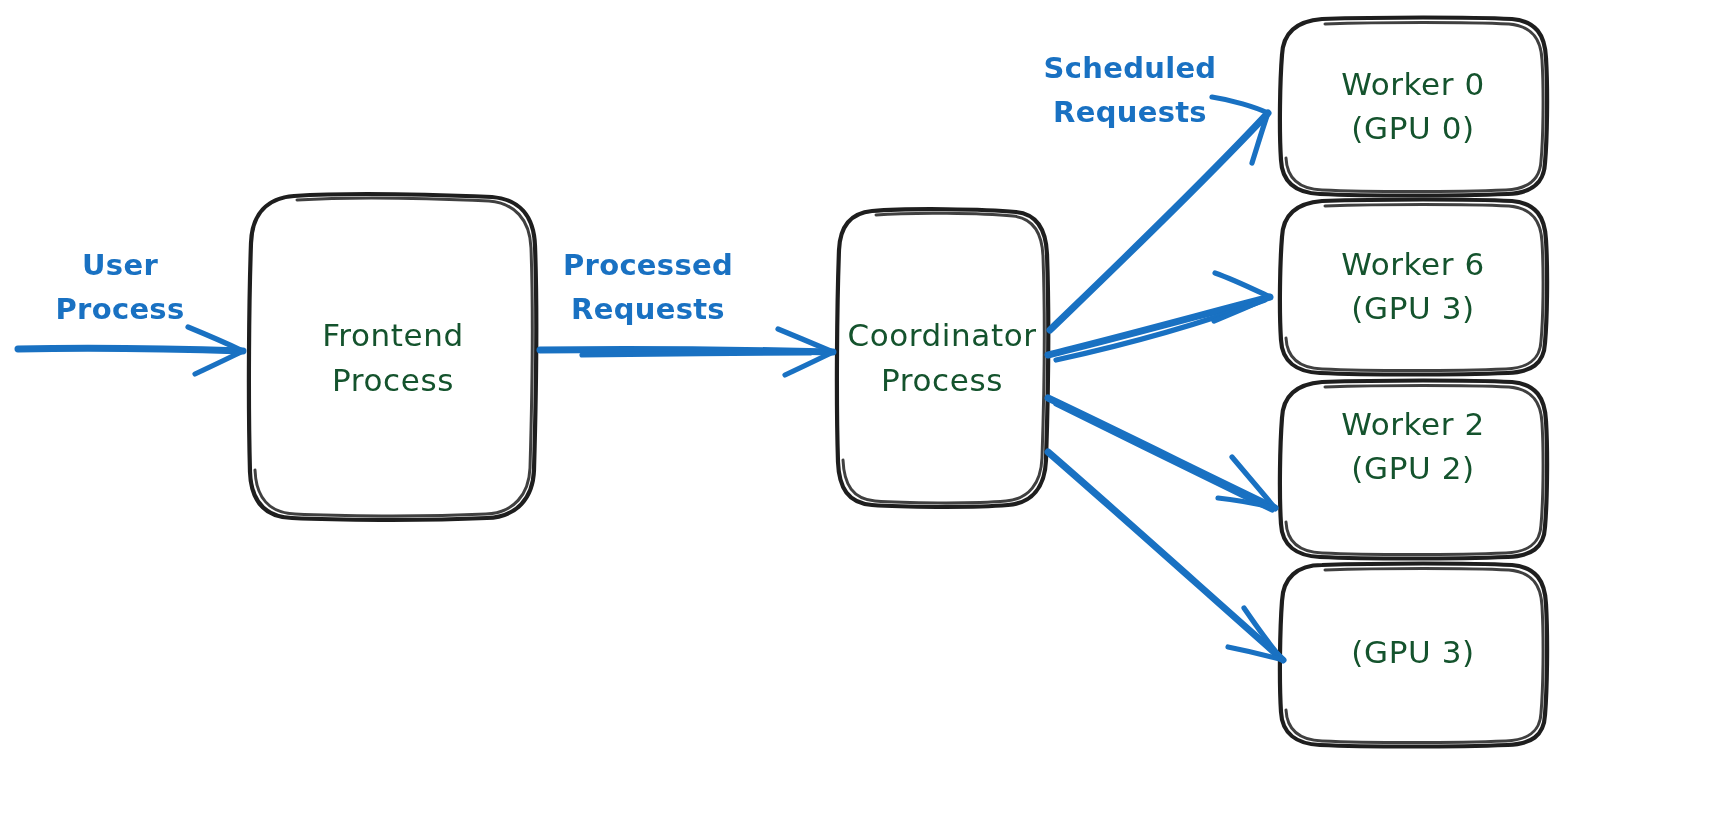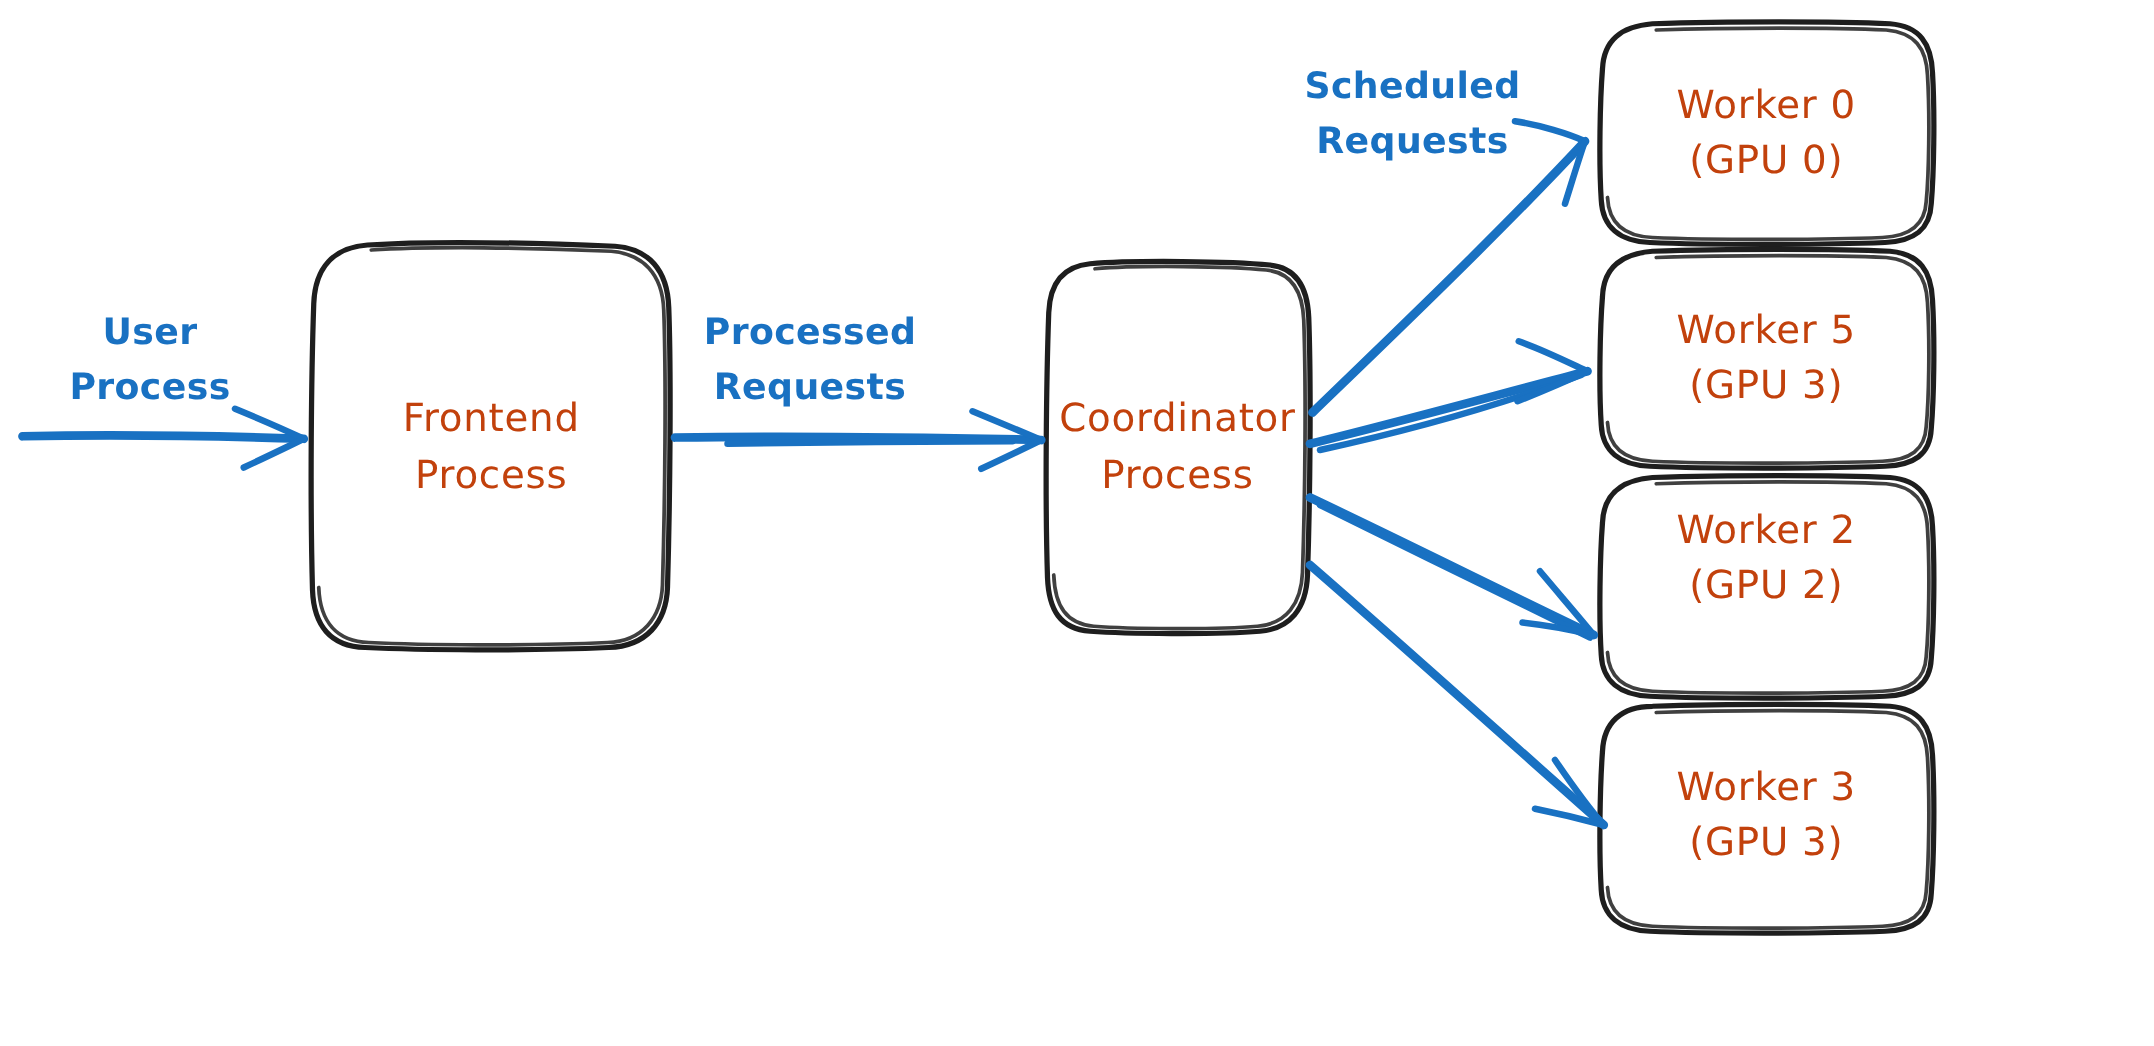--- a/index.html
+++ b/index.html
@@ -24,21 +24,21 @@
     width: 1723px;
     height: 837px;
   }
   .node-label {
     position: absolute;
     display: flex;
     flex-direction: column;
     align-items: center;
     justify-content: center;
     text-align: center;
-    color: #c2410c;
+    color: #14532d;
     font-family: "DejaVu Sans", sans-serif;
     font-size: 31px;
     line-height: 1.42;
     letter-spacing: 0.6px;
     pointer-events: none;
   }
   .node-label .ln { display: block; white-space: nowrap; }
 
   .edge-label {
     position: absolute;
@@ -193,31 +193,30 @@
     <span class="ln">Coordinator</span>
     <span class="ln">Process</span>
   </div>
 
   <div class="node-label" id="lbl-worker0">
     <span class="ln">Worker 0</span>
     <span class="ln">(GPU 0)</span>
   </div>
 
   <div class="node-label" id="lbl-worker1">
-    <span class="ln">Worker 5</span>
+    <span class="ln">Worker 6</span>
     <span class="ln">(GPU 3)</span>
   </div>
 
   <div class="node-label" id="lbl-worker2">
     <span class="ln">Worker 2</span>
     <span class="ln">(GPU 2)</span>
   </div>
 
   <div class="node-label" id="lbl-worker3">
-    <span class="ln">Worker 3</span>
     <span class="ln">(GPU 3)</span>
   </div>
 
   <div class="edge-label" id="lbl-user-inputs">
     <span class="ln">User</span>
     <span class="ln">Process</span>
   </div>
 
   <div class="edge-label" id="lbl-processed">
     <span class="ln">Processed</span>

